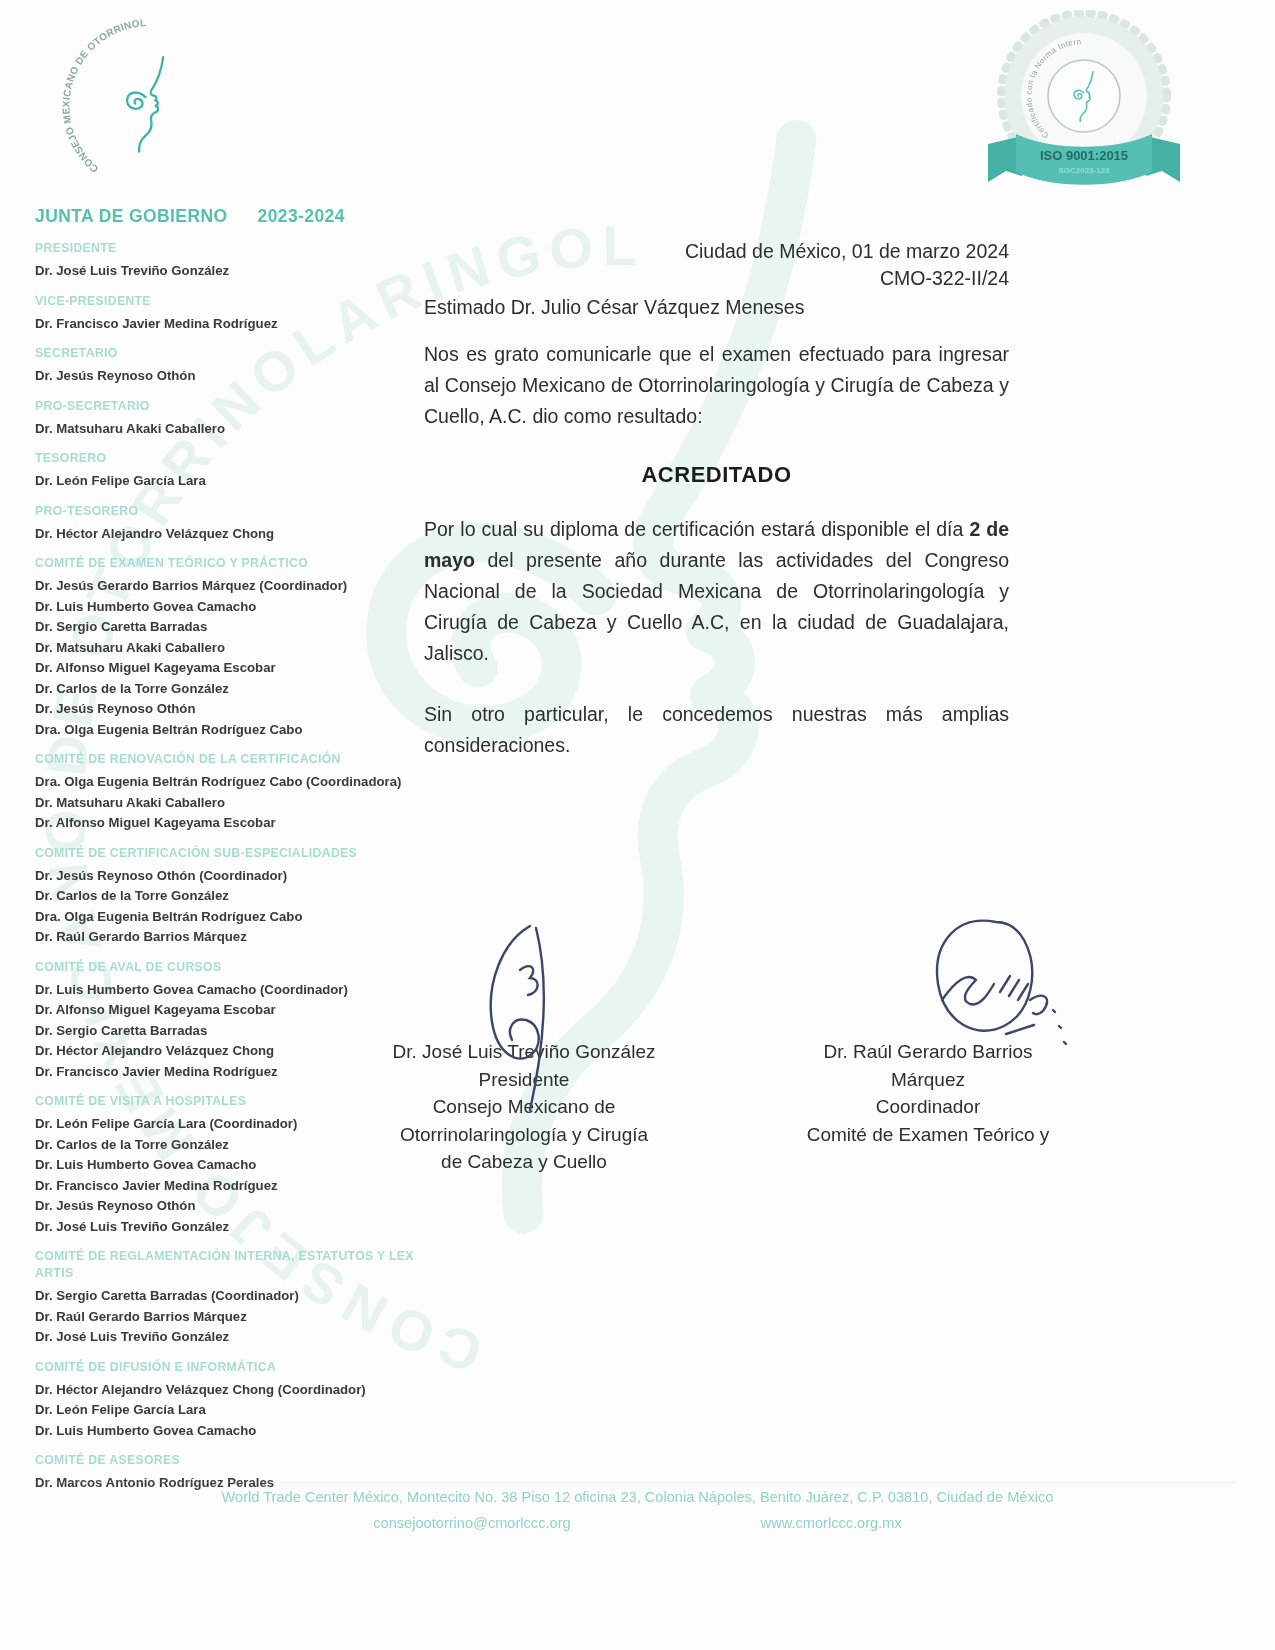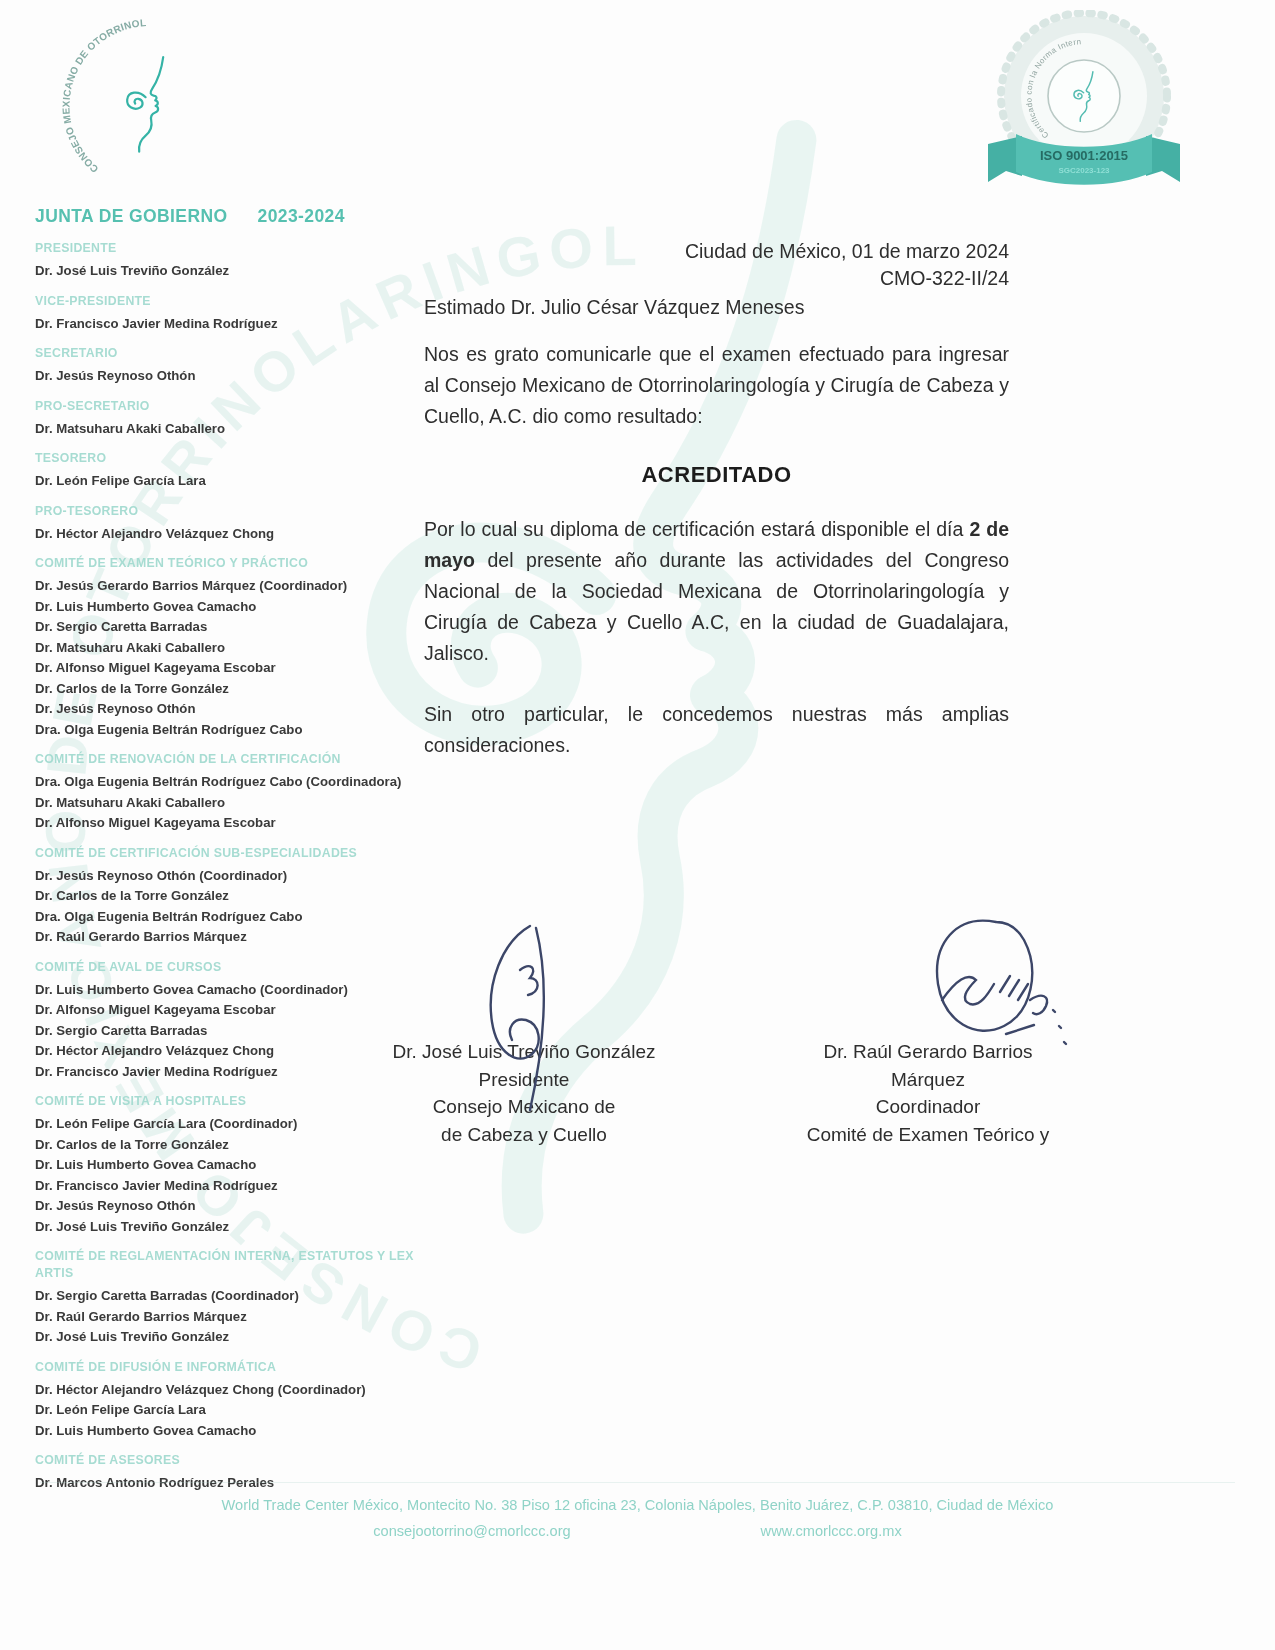--- a/index.html
+++ b/index.html
@@ -41,21 +41,21 @@
   
   .sig-svg{position:absolute;z-index:2;}
   .sig-left-svg{left:468px;top:918px;}
   .sig-right-svg{left:848px;top:912px;}
   .sig-block{position:absolute;top:1038px;text-align:center;font-size:19px;line-height:27.5px;color:#2e2e2e;z-index:1;}
   .sig-block-left{left:338px;width:372px;}
   .sig-block-right{left:756px;width:344px;}
 
   
   .footer{position:absolute;left:40px;right:40px;top:1482px;text-align:center;
-    color:#8fd3c7;font-size:14.6px;line-height:20px;border-top:1px solid rgba(170,210,204,.25);padding-top:12px;}
+    color:#8fd3c7;font-size:14.6px;line-height:20px;border-top:1px solid rgba(170,210,204,.25);padding-top:4px;}
   .footer-line2{display:flex;justify-content:center;gap:190px;margin-top:6px;}
 </style>
 </head>
 <body>
 
 <div class="page">
 
   <svg class="wm" width="1275" height="1650" viewBox="0 0 1275 1650">
     <defs>
       <path id="wmCircle" d="M630,265 a545,545 0 1 1 -1,0"></path>
@@ -256,20 +256,21 @@
         <path d="M158,122 l28,-9"></path>
         <path d="M205,98 l2,2"></path>
           <path d="M211,114 l2,2"></path>
           <path d="M216,130 l2,2"></path>
       </g>
     </svg>
     <div class="sig-block sig-block-left">
         <div class="sig-line">Dr. José Luis Treviño González</div>
         <div class="sig-line">Presidente</div>
         <div class="sig-line">Consejo Mexicano de</div>
+        <div class="sig-line">Otorrinolaringología y Cirugía</div>
         <div class="sig-line">de Cabeza y Cuello</div>
       </div>
     <div class="sig-block sig-block-right">
         <div class="sig-line">Dr. Raúl Gerardo Barrios</div>
         <div class="sig-line">Márquez</div>
         <div class="sig-line">Coordinador</div>
         <div class="sig-line">Comité de Examen Teórico y</div>
       </div>
 
     <div class="footer">

